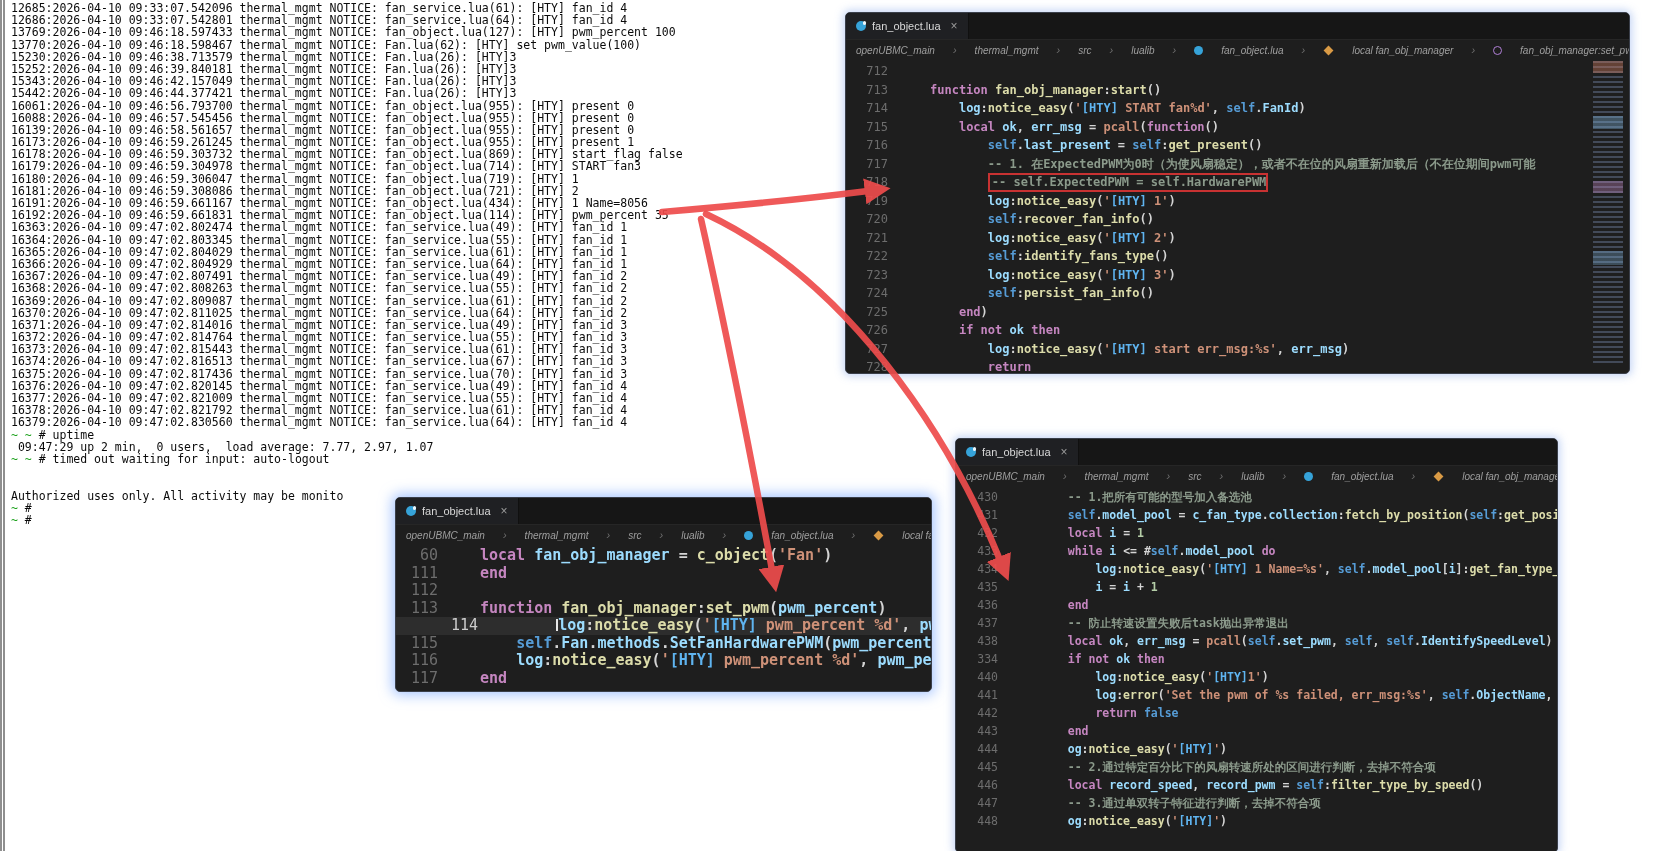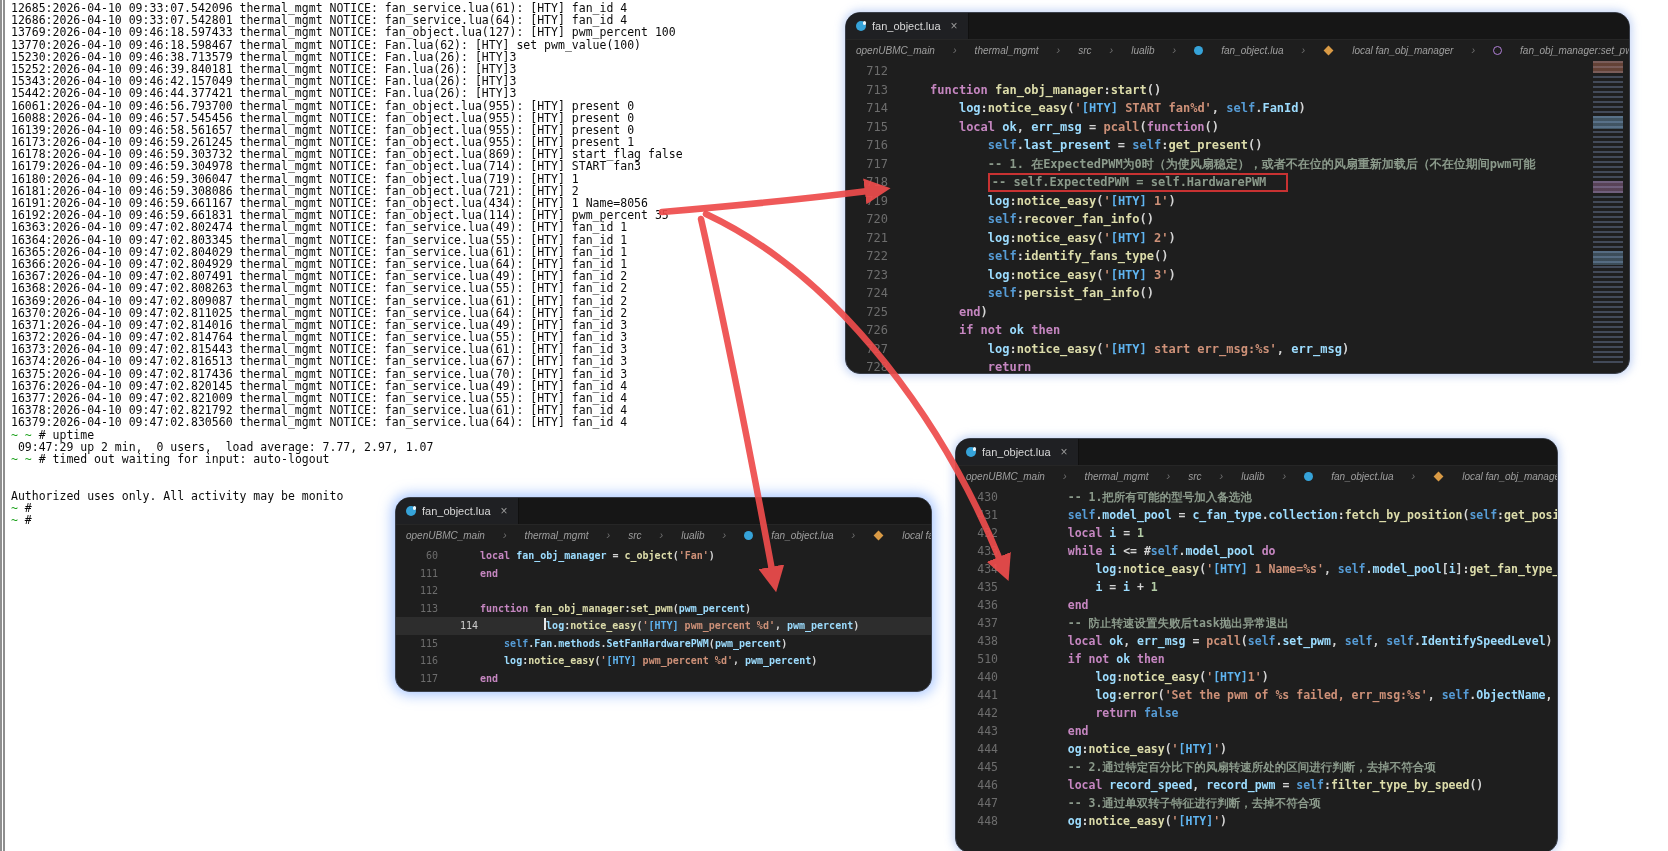--- a/index.html
+++ b/index.html
@@ -15,21 +15,21 @@
     padding:2px 0 0 6px;
     font-family:"DejaVu Sans Mono",monospace;
     font-size:11.5px;line-height:12.2px;color:#0a0a0a;
     white-space:pre;
   }
   .t-line{height:12.2px;}
   .prompt{color:#1ea21e;}
 
   
   .editor{
-    position:absolute;background:#1e1e1e;border:1px solid #3a3f4a;border-radius:15px;
+    position:absolute;background:#1e1e1e;border:1px solid #3a3f4a;border-radius:5px;
     box-shadow:0 0 9px 2px rgba(110,150,230,.40);
     overflow:hidden;font-family:"DejaVu Sans Mono",monospace;
   }
   #editor-top{left:845px;top:12px;width:783px;height:360px;}
   #editor-mid{left:395px;top:497px;width:535px;height:193px;box-shadow:0 0 13px 3px rgba(110,160,255,.60);}
   #editor-bot{left:955px;top:438px;width:601px;height:413px;}
 
   .tabbar{height:26px;background:#161616;display:flex;align-items:stretch;border-bottom:1px solid #262626;}
   .tab{
     display:flex;align-items:center;gap:6px;padding:0 10px;background:#1f2023;
@@ -47,38 +47,38 @@
   }
   .bc-sep{color:#6f6f6f;font-size:11px;}
   .bc-icon{display:inline-block;flex:none;}
   .bc-icon.lua-file{width:9px;height:9px;border-radius:50%;background:#36a3d9;}
   .bc-icon.symbol-local{width:7px;height:7px;background:#d99a45;transform:rotate(45deg);margin:0 2px;}
   .bc-icon.symbol-method{width:7px;height:7px;border:1.5px solid #b180d7;border-radius:50%;}
 
   .code{position:relative;padding-top:2px;}
   .code-line{display:flex;white-space:pre;gap:28px;}
   #editor-top .code-line{height:18.5px;line-height:18.5px;font-size:12px;}
-  #editor-mid .code-line{height:17.5px;line-height:17.5px;font-size:10px;}
+  #editor-mid .code-line{height:17.5px;line-height:17.5px;font-size:15px;}
   #editor-bot .code-line{height:18px;line-height:18px;font-size:11.5px;}
   .ln{flex:none;width:42px;text-align:right;padding-right:14px;color:#6d6d6d;}
   .lc{flex:1;overflow:hidden;font-weight:bold;}
   .code-line.hl{background:#2d2d2d;}
   .code-line.hl .ln{color:#cccccc;margin-left:40px;}
 
   .tk-kw{color:#C586C0;}
   .tk-fn{color:#DCDCAA;}
   .tk-var{color:#9CDCFE;}
   .tk-self{color:#569CD6;}
   .tk-str{color:#CE9178;}
   .tk-hty{color:#5fb4f0;}
   .tk-blt{color:#CE9178;}
   .tk-cmt{color:#8b9a8b;}
   .tk-num{color:#B5CEA8;}
   .tk-pln{color:#d4d4d4;}
-  .tk-cmtbox{color:#8b9a8b;border:2px solid #c83232;padding:0 20px 1px 2px;}
+  .tk-cmtbox{color:#8b9a8b;border:2px solid #c83232;padding:0 0 1px 2px;}
   .tk-cur{display:inline-block;width:2px;height:12px;background:#e7e7e7;vertical-align:-1px;}
 
   .minimap{
     position:absolute;top:48px;right:6px;bottom:8px;width:30px;
     background:repeating-linear-gradient(180deg, rgba(125,145,185,.38) 0 2px, transparent 2px 5px);
   }
   .minimap::after{
     content:"";position:absolute;inset:0;
     background:
       linear-gradient(180deg,
@@ -212,21 +212,21 @@
   <div class="code">
       <div class="code-line"><span class="ln">430</span><span class="lc"><span class="tk-pln">    </span><span class="tk-cmt">-- 1.把所有可能的型号加入备选池</span></span></div>
       <div class="code-line"><span class="ln">431</span><span class="lc"><span class="tk-pln">    </span><span class="tk-self">self</span><span class="tk-pln">.</span><span class="tk-var">model_pool</span><span class="tk-pln"> = </span><span class="tk-var">c_fan_type</span><span class="tk-pln">.</span><span class="tk-var">collection</span><span class="tk-pln">:</span><span class="tk-fn">fetch_by_position</span><span class="tk-pln">(</span><span class="tk-self">self</span><span class="tk-pln">:</span><span class="tk-fn">get_position</span></span></div>
       <div class="code-line"><span class="ln">432</span><span class="lc"><span class="tk-pln">    </span><span class="tk-kw">local</span><span class="tk-pln"> </span><span class="tk-var">i</span><span class="tk-pln"> = </span><span class="tk-num">1</span></span></div>
       <div class="code-line"><span class="ln">433</span><span class="lc"><span class="tk-pln">    </span><span class="tk-kw">while</span><span class="tk-pln"> </span><span class="tk-var">i</span><span class="tk-pln"> &lt;= #</span><span class="tk-self">self</span><span class="tk-pln">.</span><span class="tk-var">model_pool</span><span class="tk-pln"> </span><span class="tk-kw">do</span></span></div>
       <div class="code-line"><span class="ln">434</span><span class="lc"><span class="tk-pln">        </span><span class="tk-var">log</span><span class="tk-pln">:</span><span class="tk-fn">notice_easy</span><span class="tk-pln">(</span><span class="tk-str">'</span><span class="tk-hty">[HTY]</span><span class="tk-str"> 1 Name=%s'</span><span class="tk-pln">, </span><span class="tk-self">self</span><span class="tk-pln">.</span><span class="tk-var">model_pool</span><span class="tk-pln">[</span><span class="tk-var">i</span><span class="tk-pln">]:</span><span class="tk-fn">get_fan_type_name</span></span></div>
       <div class="code-line"><span class="ln">435</span><span class="lc"><span class="tk-pln">        </span><span class="tk-var">i</span><span class="tk-pln"> = </span><span class="tk-var">i</span><span class="tk-pln"> + </span><span class="tk-num">1</span></span></div>
       <div class="code-line"><span class="ln">436</span><span class="lc"><span class="tk-pln">    </span><span class="tk-kw">end</span></span></div>
       <div class="code-line"><span class="ln">437</span><span class="lc"><span class="tk-pln">    </span><span class="tk-cmt">-- 防止转速设置失败后task抛出异常退出</span></span></div>
       <div class="code-line"><span class="ln">438</span><span class="lc"><span class="tk-pln">    </span><span class="tk-kw">local</span><span class="tk-pln"> </span><span class="tk-var">ok</span><span class="tk-pln">, </span><span class="tk-var">err_msg</span><span class="tk-pln"> = </span><span class="tk-blt">pcall</span><span class="tk-pln">(</span><span class="tk-self">self</span><span class="tk-pln">.</span><span class="tk-var">set_pwm</span><span class="tk-pln">, </span><span class="tk-self">self</span><span class="tk-pln">, </span><span class="tk-self">self</span><span class="tk-pln">.</span><span class="tk-var">IdentifySpeedLevel</span><span class="tk-pln">)</span></span></div>
-      <div class="code-line"><span class="ln">510</span><span class="lc"><span class="tk-pln">    </span><span class="tk-kw">if</span><span class="tk-pln"> </span><span class="tk-kw">not</span><span class="tk-pln"> </span><span class="tk-var">ok</span><span class="tk-pln"> </span><span class="tk-kw">then</span></span></div>
+      <div class="code-line"><span class="ln">334</span><span class="lc"><span class="tk-pln">    </span><span class="tk-kw">if</span><span class="tk-pln"> </span><span class="tk-kw">not</span><span class="tk-pln"> </span><span class="tk-var">ok</span><span class="tk-pln"> </span><span class="tk-kw">then</span></span></div>
       <div class="code-line"><span class="ln">440</span><span class="lc"><span class="tk-pln">        </span><span class="tk-var">log</span><span class="tk-pln">:</span><span class="tk-fn">notice_easy</span><span class="tk-pln">(</span><span class="tk-str">'</span><span class="tk-hty">[HTY]</span><span class="tk-str">1'</span><span class="tk-pln">)</span></span></div>
       <div class="code-line"><span class="ln">441</span><span class="lc"><span class="tk-pln">        </span><span class="tk-var">log</span><span class="tk-pln">:</span><span class="tk-fn">error</span><span class="tk-pln">(</span><span class="tk-str">'Set the pwm of %s failed, err_msg:%s'</span><span class="tk-pln">, </span><span class="tk-self">self</span><span class="tk-pln">.</span><span class="tk-var">ObjectName</span><span class="tk-pln">, </span><span class="tk-var">err_msg</span></span></div>
       <div class="code-line"><span class="ln">442</span><span class="lc"><span class="tk-pln">        </span><span class="tk-kw">return</span><span class="tk-pln"> </span><span class="tk-self">false</span></span></div>
       <div class="code-line"><span class="ln">443</span><span class="lc"><span class="tk-pln">    </span><span class="tk-kw">end</span></span></div>
       <div class="code-line"><span class="ln">444</span><span class="lc"><span class="tk-pln">    </span><span class="tk-var">og</span><span class="tk-pln">:</span><span class="tk-fn">notice_easy</span><span class="tk-pln">(</span><span class="tk-str">'</span><span class="tk-hty">[HTY]</span><span class="tk-str">'</span><span class="tk-pln">)</span></span></div>
       <div class="code-line"><span class="ln">445</span><span class="lc"><span class="tk-pln">    </span><span class="tk-cmt">-- 2.通过特定百分比下的风扇转速所处的区间进行判断，去掉不符合项</span></span></div>
       <div class="code-line"><span class="ln">446</span><span class="lc"><span class="tk-pln">    </span><span class="tk-kw">local</span><span class="tk-pln"> </span><span class="tk-var">record_speed</span><span class="tk-pln">, </span><span class="tk-var">record_pwm</span><span class="tk-pln"> = </span><span class="tk-self">self</span><span class="tk-pln">:</span><span class="tk-fn">filter_type_by_speed</span><span class="tk-pln">()</span></span></div>
       <div class="code-line"><span class="ln">447</span><span class="lc"><span class="tk-pln">    </span><span class="tk-cmt">-- 3.通过单双转子特征进行判断，去掉不符合项</span></span></div>
       <div class="code-line"><span class="ln">448</span><span class="lc"><span class="tk-pln">    </span><span class="tk-var">og</span><span class="tk-pln">:</span><span class="tk-fn">notice_easy</span><span class="tk-pln">(</span><span class="tk-str">'</span><span class="tk-hty">[HTY]</span><span class="tk-str">'</span><span class="tk-pln">)</span></span></div>
     </div>

